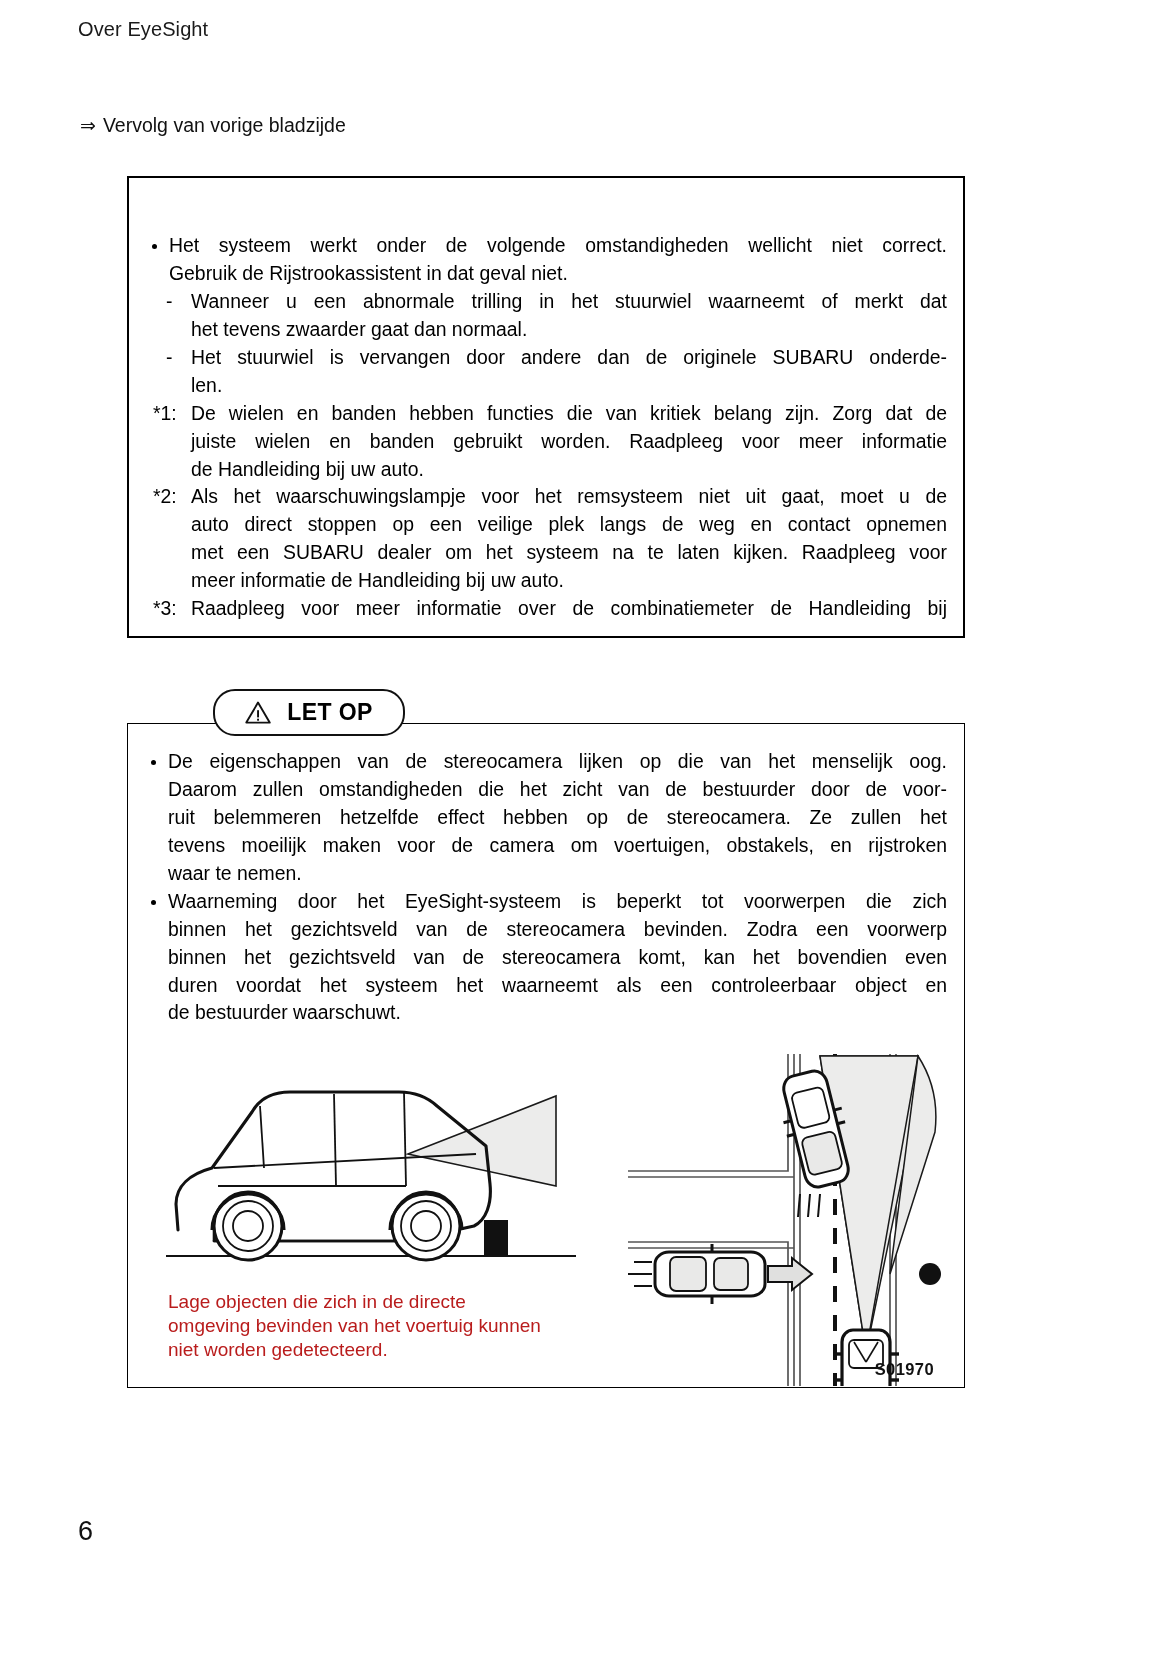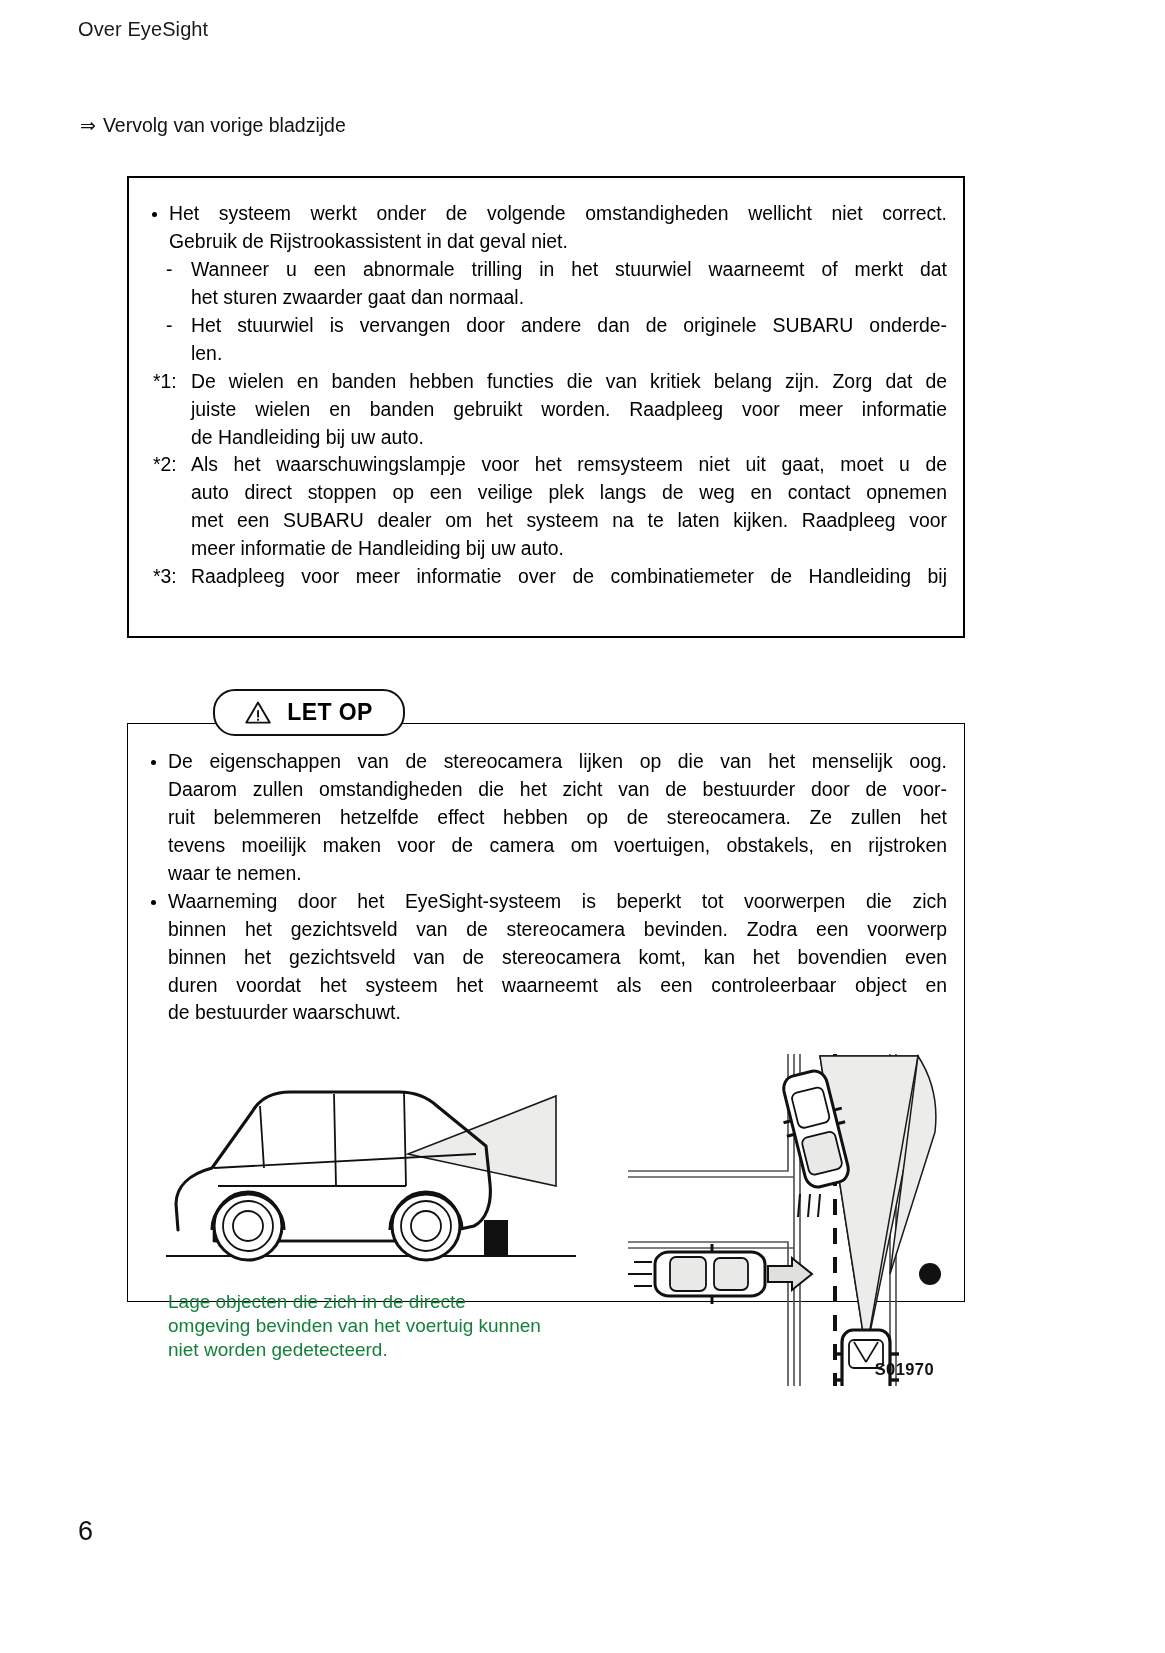--- a/index.html
+++ b/index.html
@@ -55,20 +55,21 @@
     left: 127px;
     top: 176px;
     width: 838px;
     height: 462px;
     border: 2.6px solid #000;
     box-sizing: border-box;
     background: #fff;
   }
   .note-box-inner {
     padding: 22px 16px 0 14px;
+    margin-top: 32px;
   }
 
   .li-bullet {
     position: relative;
     padding-left: 26px;
     font-size: 19.4px;
     line-height: 1.44;
     text-align: justify;
     text-justify: inter-word;
     margin-bottom: 0;
@@ -123,21 +124,21 @@
     text-align: justify;
     text-align-last: justify;
   }
 
   
   .caution-box {
     position: absolute;
     left: 127px;
     top: 723px;
     width: 838px;
-    height: 579px;
+    height: 665px;
     border: 1.9px solid #000;
     border-top: 1.9px solid #000;
     box-sizing: border-box;
     background: #fff;
   }
   .caution-title-wrap {
     position: absolute;
     left: 213px;
     top: 689px;
     width: 188px;
@@ -181,21 +182,21 @@
     width: 430px;
     height: 350px;
   }
   .fig-caption {
     position: absolute;
     left: 40px;
     top: 256px;
     width: 450px;
     font-size: 19px;
     line-height: 1.26;
-    color: #15803d;
+    color: #b91c1c;
   }
   .fig-right {
     position: absolute;
     left: 500px;
     top: 0;
     width: 330px;
     height: 352px;
   }
   .fig-code {
     position: absolute;
@@ -233,21 +234,21 @@
 
       <div class="li-bullet">
         <span class="bdot"></span>
         <span class="vline just">Het systeem werkt onder de volgende omstandigheden wellicht niet correct.</span>
         <span class="vline last-line">Gebruik de Rijstrookassistent in dat geval niet.</span>
       </div>
 
       <div class="li-dash">
         <span class="dash">-</span>
         <span class="vline just">Wanneer u een abnormale trilling in het stuurwiel waarneemt of merkt dat</span>
-        <span class="vline last-line">het sturen zwaarder gaat dan normaal.</span>
+        <span class="vline last-line">het tevens zwaarder gaat dan normaal.</span>
       </div>
 
       <div class="li-dash">
         <span class="dash">-</span>
         <span class="vline just">Het stuurwiel is vervangen door andere dan de originele SUBARU onderde-</span>
         <span class="vline last-line">len.</span>
       </div>
 
       <div class="li-star">
         <span class="star">*1:</span>

